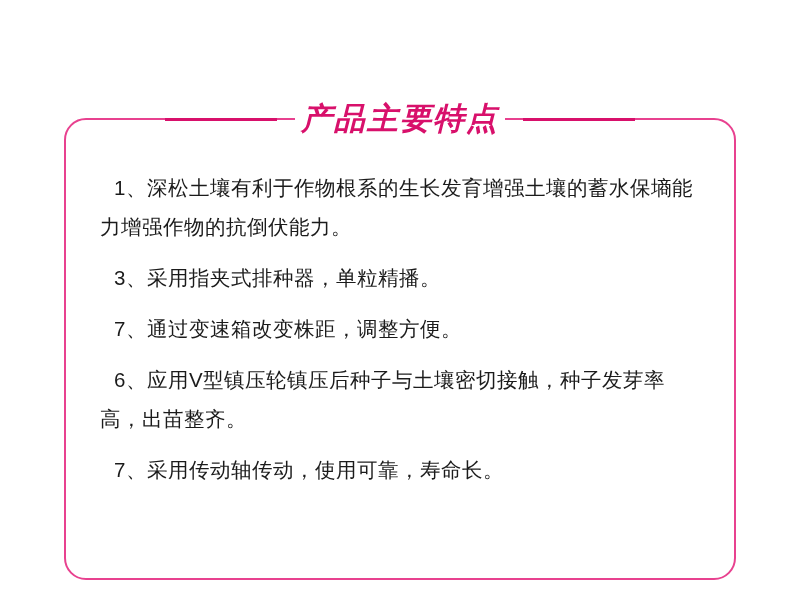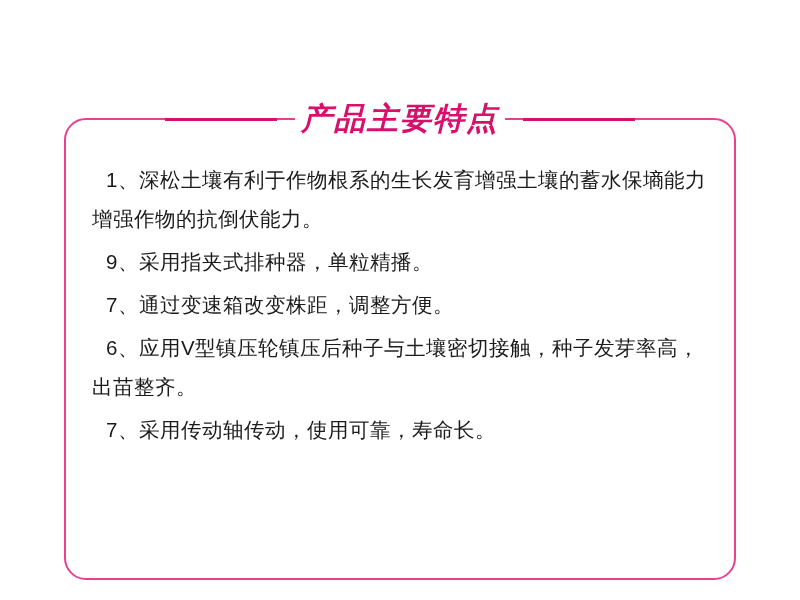--- a/index.html
+++ b/index.html
@@ -62,37 +62,37 @@
     position: absolute;
     left: 22px;
     right: 18px;
     top: 36px;
     color: #1b1b1b;
     font-size: 20.5px;
     line-height: 39px;
     letter-spacing: 0.5px;
   }
   .body-text p {
-    margin: 4px;
+    margin: 12px;
     text-indent: 0;
   }
   .line-indent {
     display: inline-block;
     width: 14px;
   }
 </style>
 </head>
 <body>
 
 <div class="slide">
 
   <div class="panel">
     <div class="body-text">
       <p><span class="line-indent"></span><span>1、深松土壤有利于作物根系的生长发育增强土壤的蓄水保墒能力增强作物的抗倒伏能力。</span></p>
-      <p><span class="line-indent"></span><span>9、采用指夹式排种器，单粒精播。</span></p>
+      <p><span class="line-indent"></span><span>3、采用指夹式排种器，单粒精播。</span></p>
       <p><span class="line-indent"></span><span>7、通过变速箱改变株距，调整方便。</span></p>
       <p><span class="line-indent"></span><span>6、应用V型镇压轮镇压后种子与土壤密切接触，种子发芽率高，出苗整齐。</span></p>
       <p><span class="line-indent"></span><span>7、采用传动轴传动，使用可靠，寿命长。</span></p>
     </div>
   </div>
 
   <div class="title-wrap">
     <span class="title-rule"></span>
     <span class="title-text">产品主要特点</span>
     <span class="title-rule"></span>

